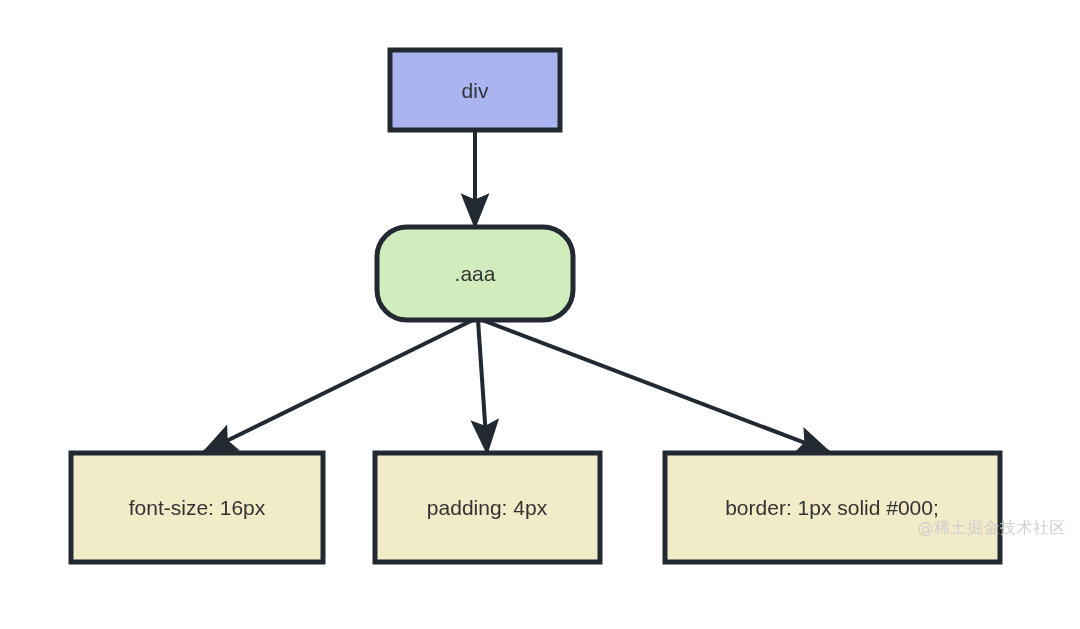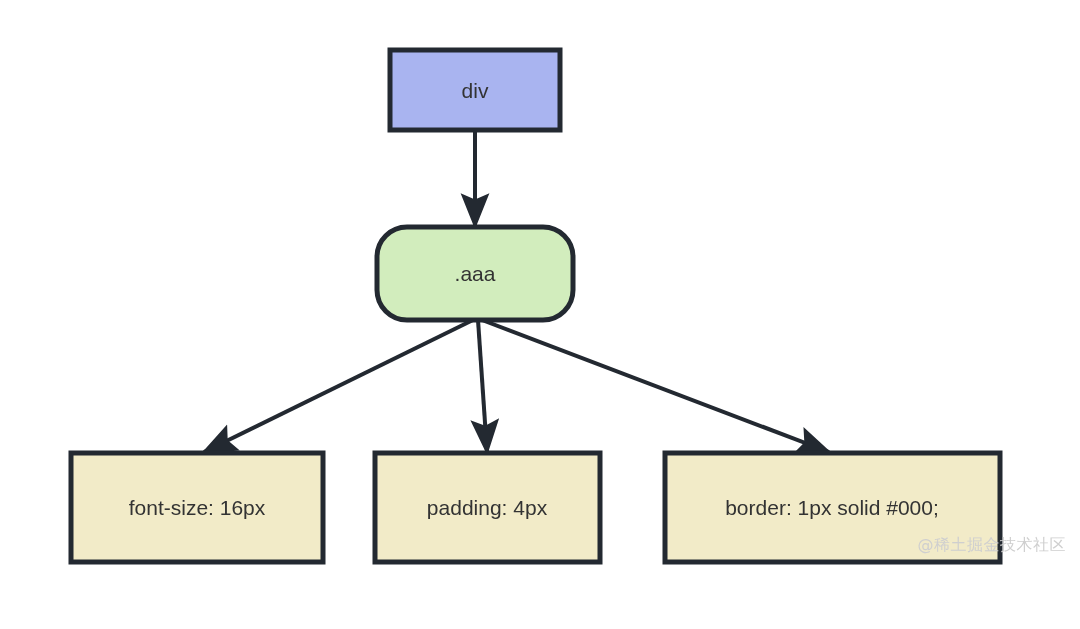--- a/index.html
+++ b/index.html
@@ -37,21 +37,21 @@
     stroke-width: 5;
   }
   .edge-line {
     stroke: #232931;
     stroke-width: 4;
     fill: none;
   }
   .watermark {
     position: absolute;
     right: 14px;
-    bottom: 10px;
+    bottom: 27px;
     font-family: "DejaVu Sans", sans-serif;
     font-size: 16px;
     color: #cfcfcf;
     letter-spacing: 0.5px;
     white-space: nowrap;
     user-select: none;
   }
 </style>
 </head>
 <body>

